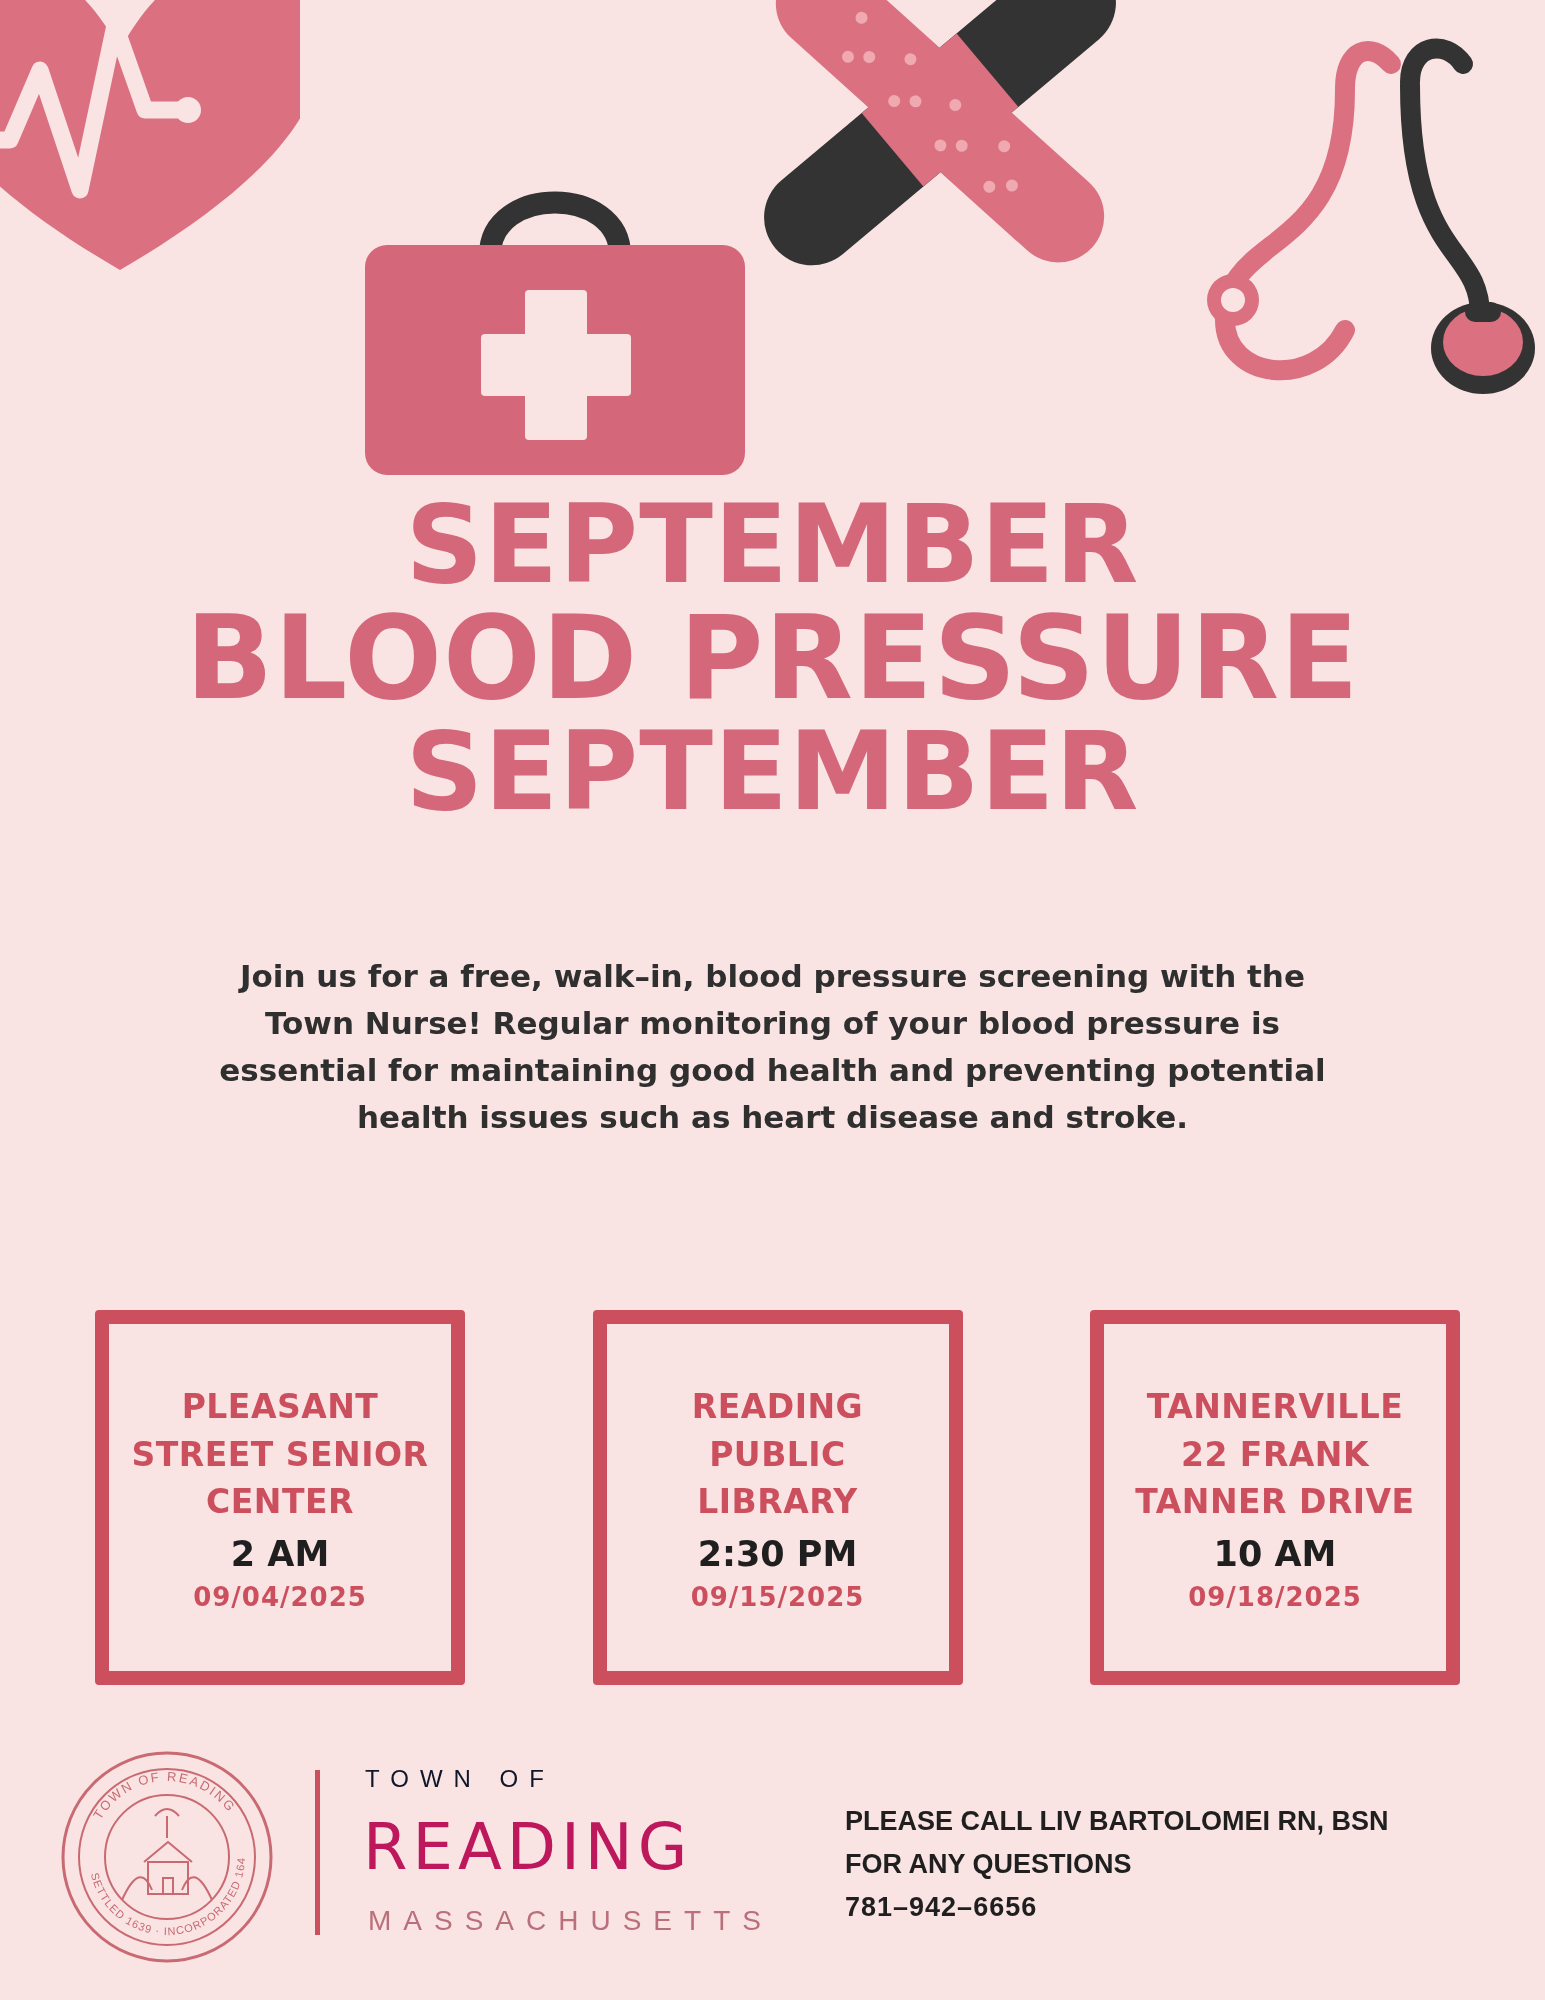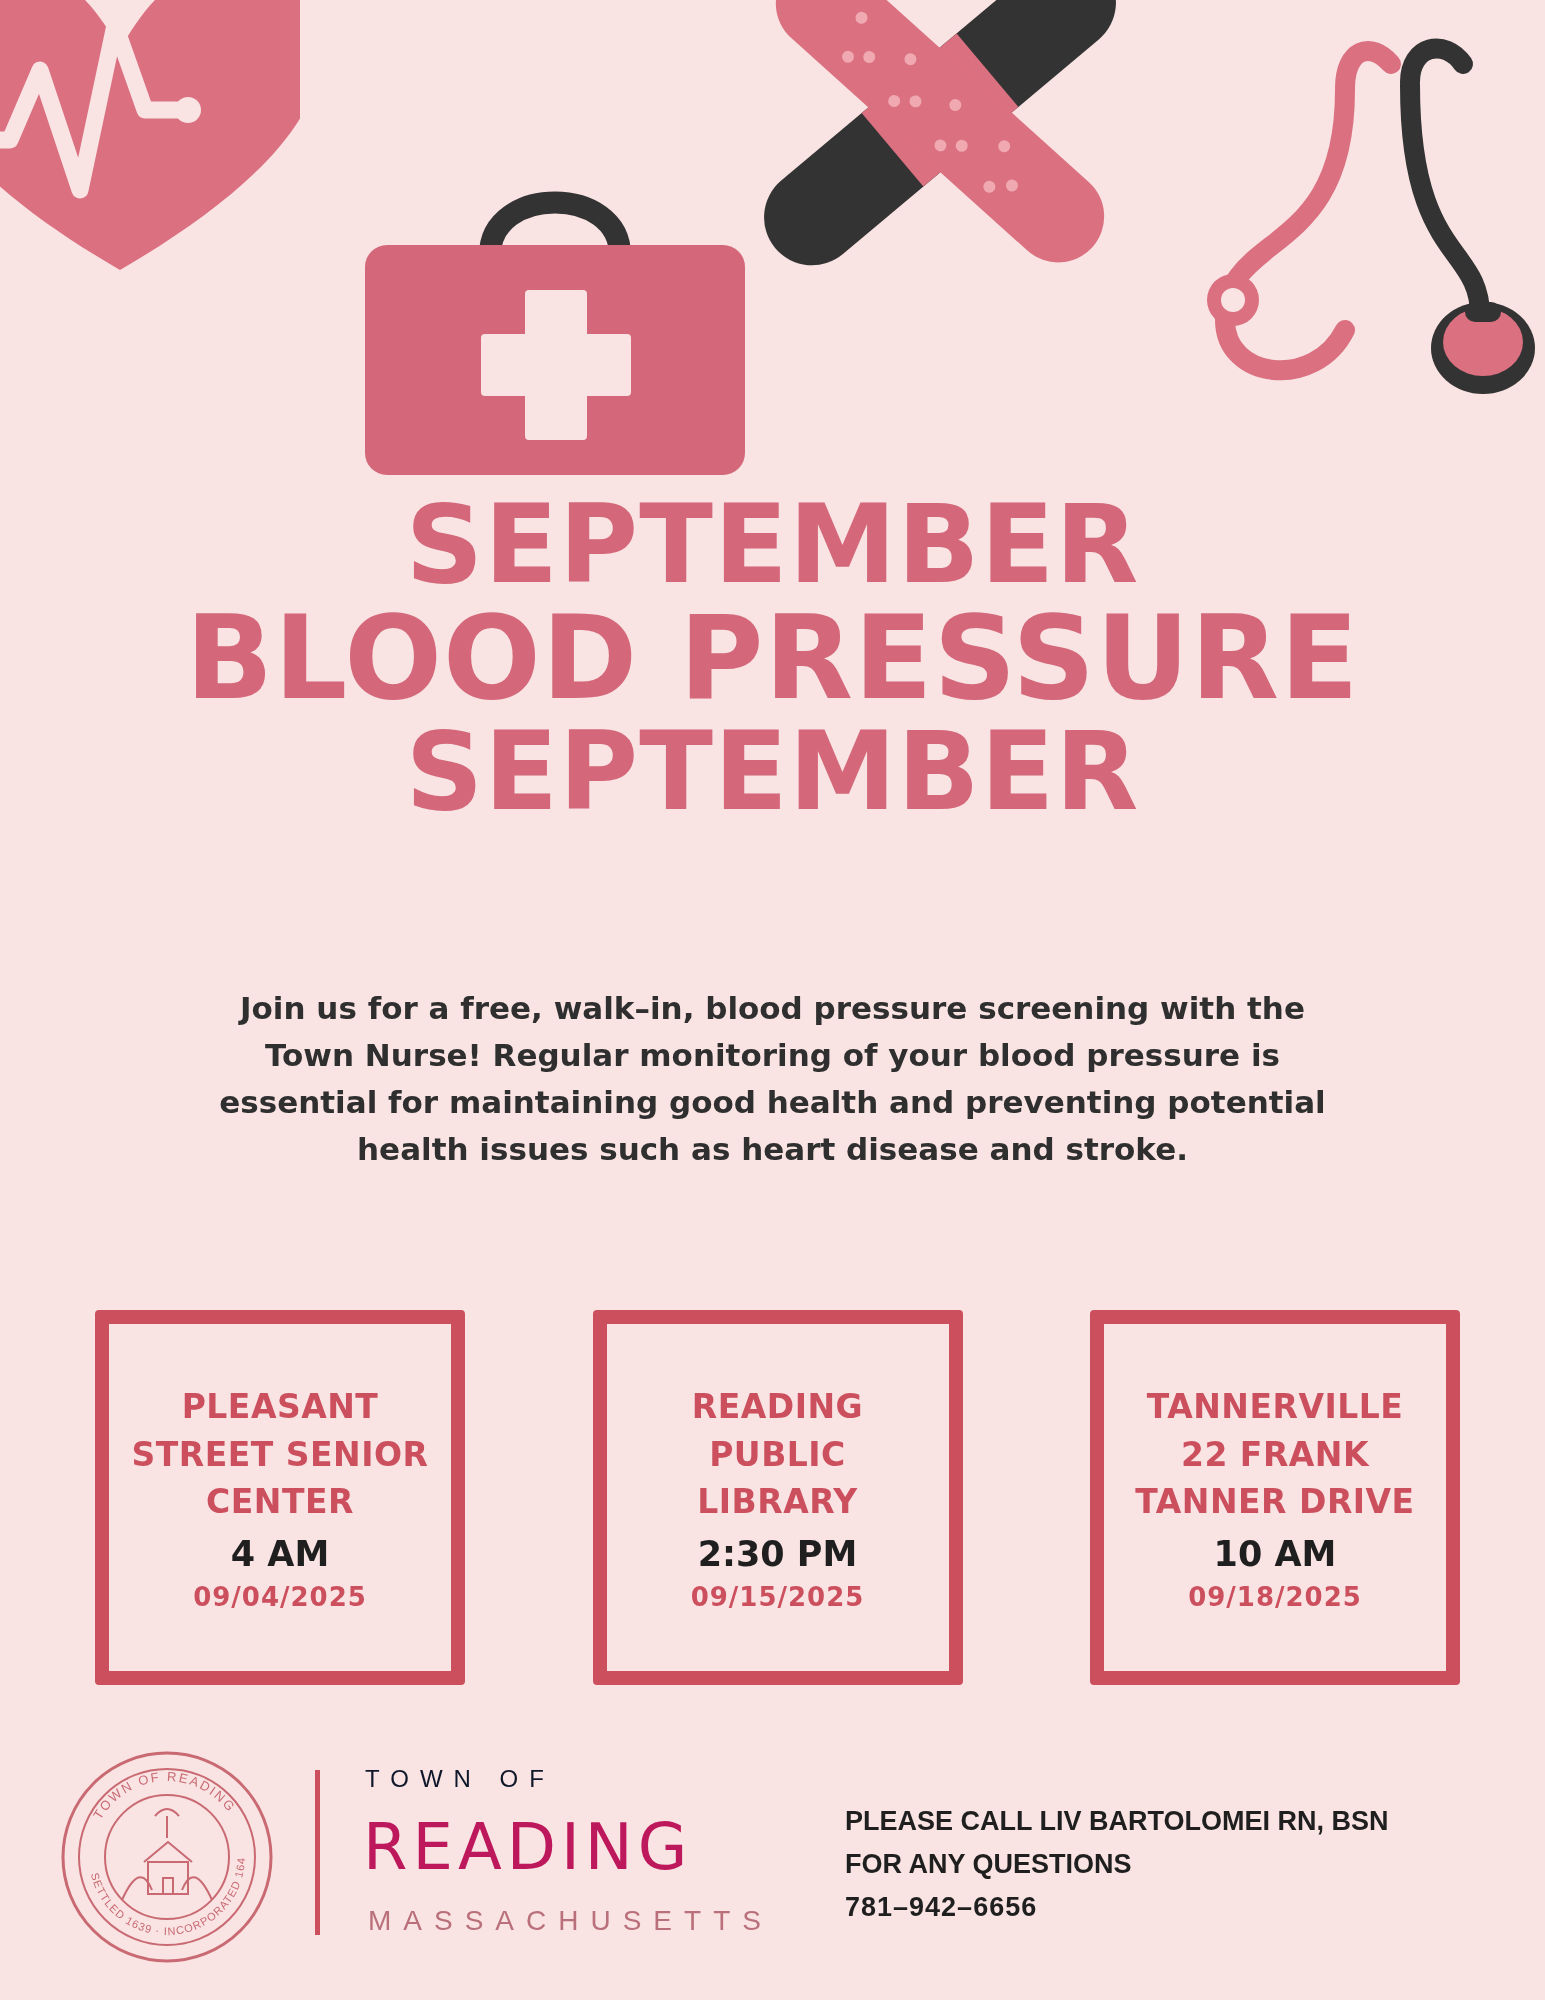--- a/index.html
+++ b/index.html
@@ -55,21 +55,21 @@
     line-height: 1.02;
     letter-spacing: 1px;
   }
   .headline .l1 { display: block; }
   .headline .l2 { display: block; font-size: 115px; }
   .headline .l3 { display: block; }
 
   
   .blurb {
     position: absolute;
-    top: 985px;
+    top: 953px;
     left: 215px;
     width: 1115px;
     text-align: center;
     color: #2f2f2f;
     font-family: "DejaVu Sans", sans-serif;
     font-weight: bold;
     font-size: 31px;
     line-height: 1.52;
   }
 
@@ -250,21 +250,21 @@
     <span class="l2">BLOOD PRESSURE</span>
     <span class="l3">SEPTEMBER</span>
   </div>
 
   <div class="blurb">Join us for a free, walk–in, blood pressure screening with the Town Nurse! Regular monitoring of your blood pressure is essential for maintaining good health and preventing potential health issues such as heart disease and stroke.</div>
 
   <div class="cards">
 
     <div class="card">
       <div class="name">PLEASANT STREET SENIOR CENTER</div>
-      <div class="time">4 AM</div>
+      <div class="time">2 AM</div>
       <div class="date">09/04/2025</div>
     </div>
 
     <div class="card">
       <div class="name">READING PUBLIC LIBRARY</div>
       <div class="time">2:30 PM</div>
       <div class="date">09/15/2025</div>
     </div>
 
     <div class="card">

